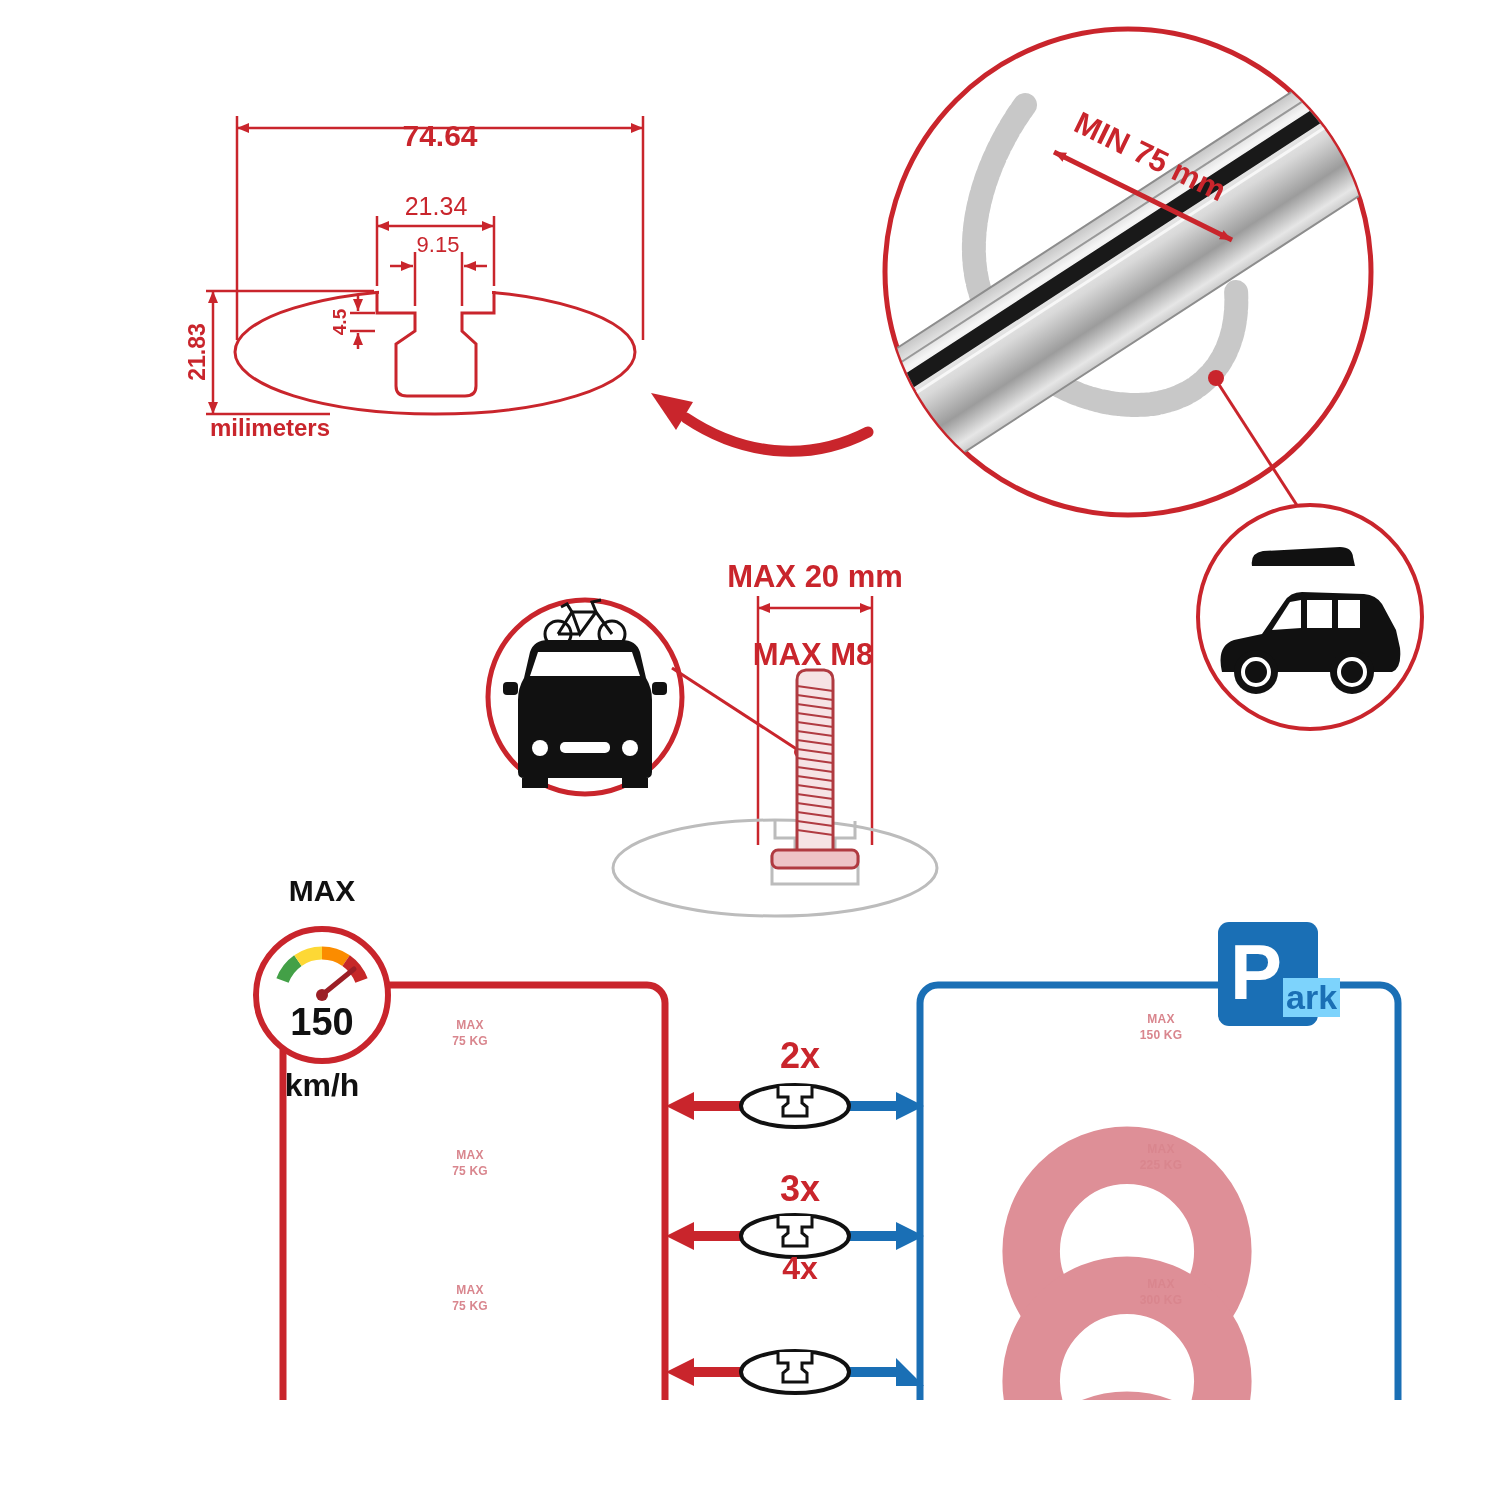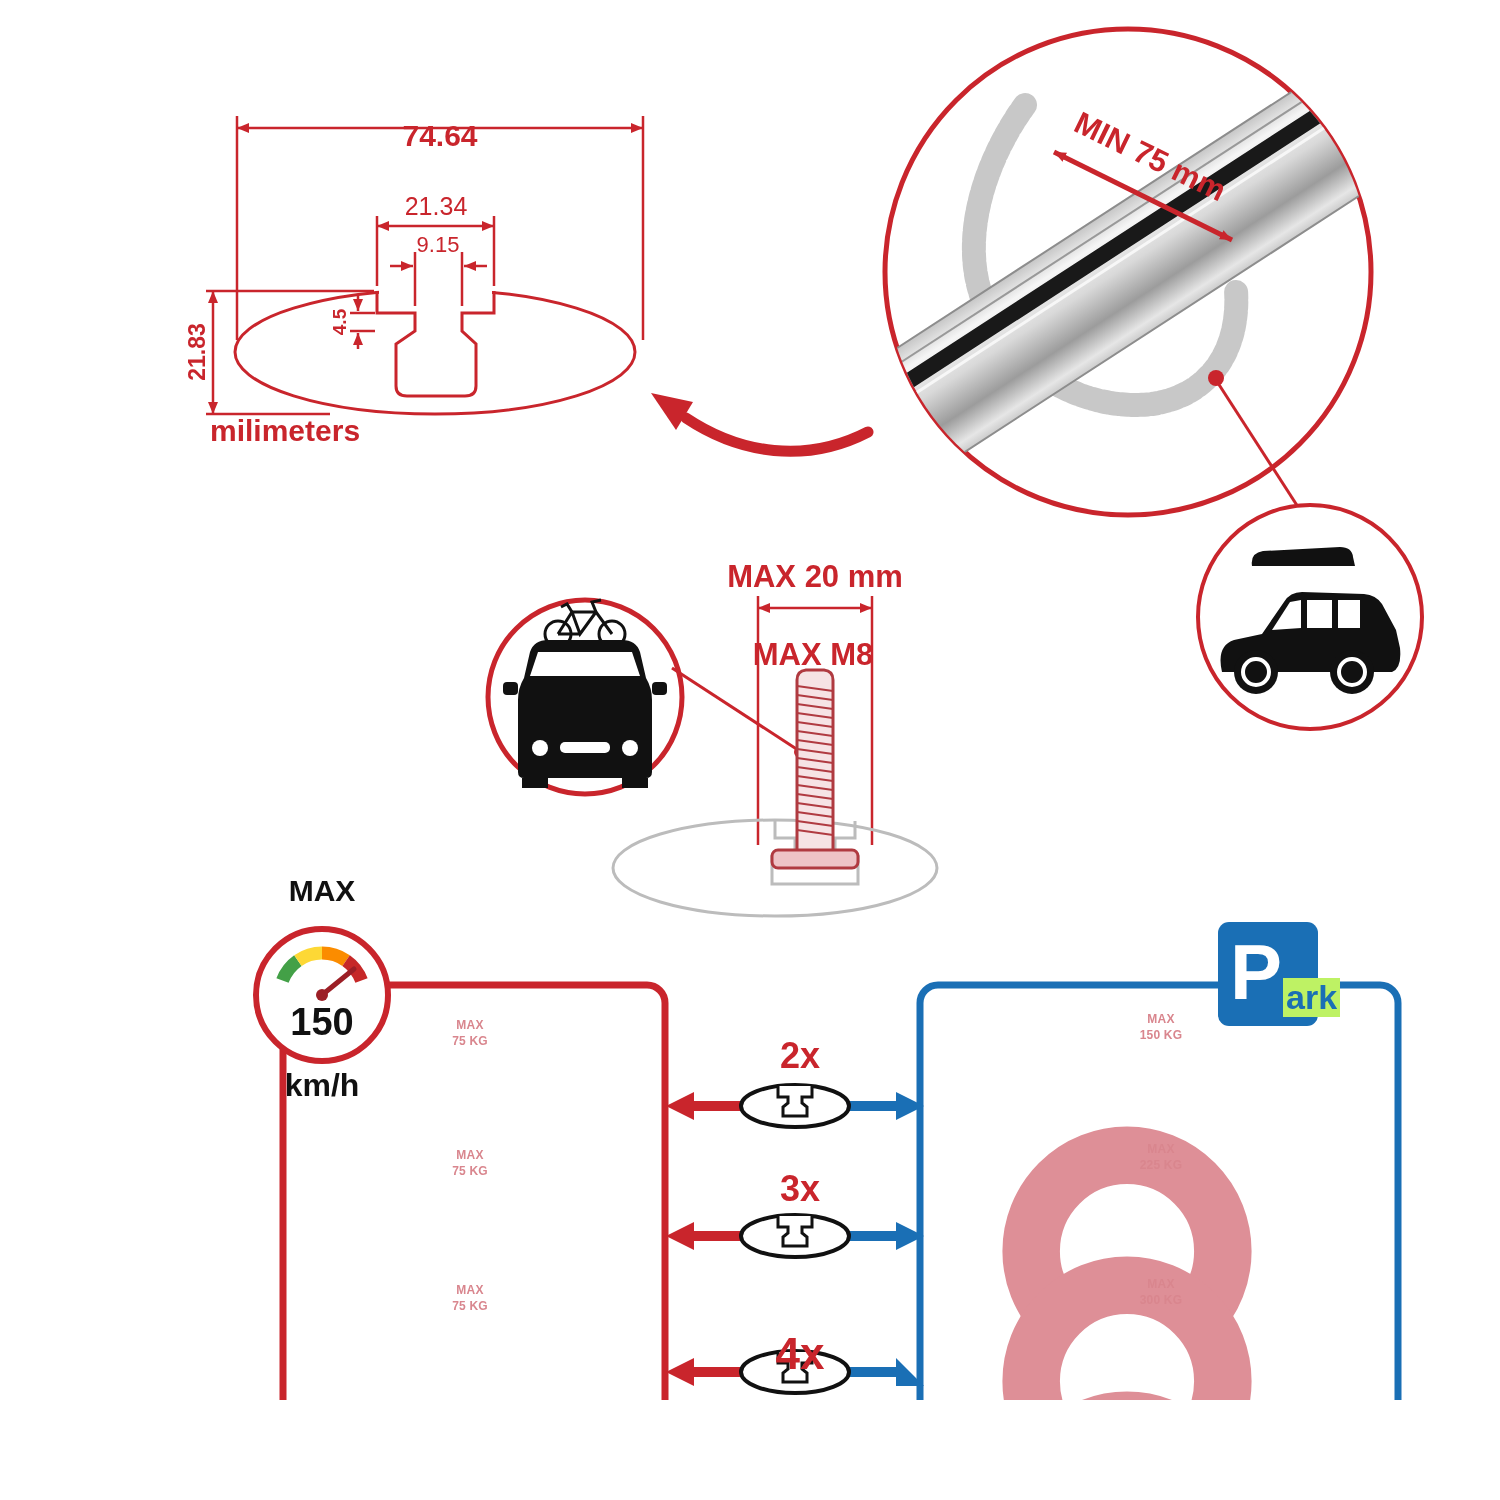--- a/index.html
+++ b/index.html
@@ -241,37 +241,37 @@
   </g>
 
   <rect x="1218" y="922" width="100" height="104" rx="11" fill="#1a6fb5"></rect>
 </svg>
 
 <div class="txt" style="left:440px;top:136px;font-size:30px;font-weight:600">74.64</div>
 <div class="txt" style="left:436px;top:206px;font-size:25px;font-weight:400">21.34</div>
 <div class="txt" style="left:438px;top:245px;font-size:22px;font-weight:400">9.15</div>
 <div class="txt rotl" style="left:340px;top:322px;font-size:19px;font-weight:600">4.5</div>
 <div class="txt rotl" style="left:197px;top:352px;font-size:23px;font-weight:600">21.83</div>
-<div class="txt noc" style="left:210px;top:414px;font-size:30px;font-weight:600">milimeters</div>
+<div class="txt noc" style="left:210px;top:414px;font-size:24px;font-weight:600">milimeters</div>
 
 <div class="txt rot27 bold" style="left:1150px;top:157px;font-size:31px">MIN 75 mm</div>
 
 <div class="txt bold" style="left:815px;top:577px;font-size:31px">MAX 20 mm</div>
 <div class="txt bold" style="left:813px;top:655px;font-size:31px">MAX M8</div>
 
 <div class="txt bold black" style="left:322px;top:891px;font-size:30px">MAX</div>
 <div class="txt bold black" style="left:322px;top:1022px;font-size:38px">150</div>
 <div class="txt bold black" style="left:322px;top:1085px;font-size:32px">km/h</div>
 
 <div class="txt bold white" style="left:1256px;top:972px;font-size:78px">P</div>
-<div class="txt noc bold blue" style="left:1283px;top:978px;font-size:34px;background:#bef264;padding:0 3px">ark</div>
+<div class="txt noc bold blue" style="left:1283px;top:978px;font-size:34px;background:#7dd3fc;padding:0 3px">ark</div>
 
 <div class="txt bold" style="left:800px;top:1056px;font-size:36px">2x</div>
 <div class="txt bold" style="left:800px;top:1189px;font-size:36px">3x</div>
-<div class="txt bold" style="left:800px;top:1354px;font-size:44px">4x</div>
+<div class="txt bold" style="left:800px;top:1268px;font-size:32px">4x</div>
 
 <div class="load" style="left:470px;top:1018px">
   <div>MAX</div>
   <div>75 KG</div>
 </div>
 <div class="load" style="left:470px;top:1148px">
   <div>MAX</div>
   <div>75 KG</div>
 </div>
 <div class="load" style="left:470px;top:1283px">

